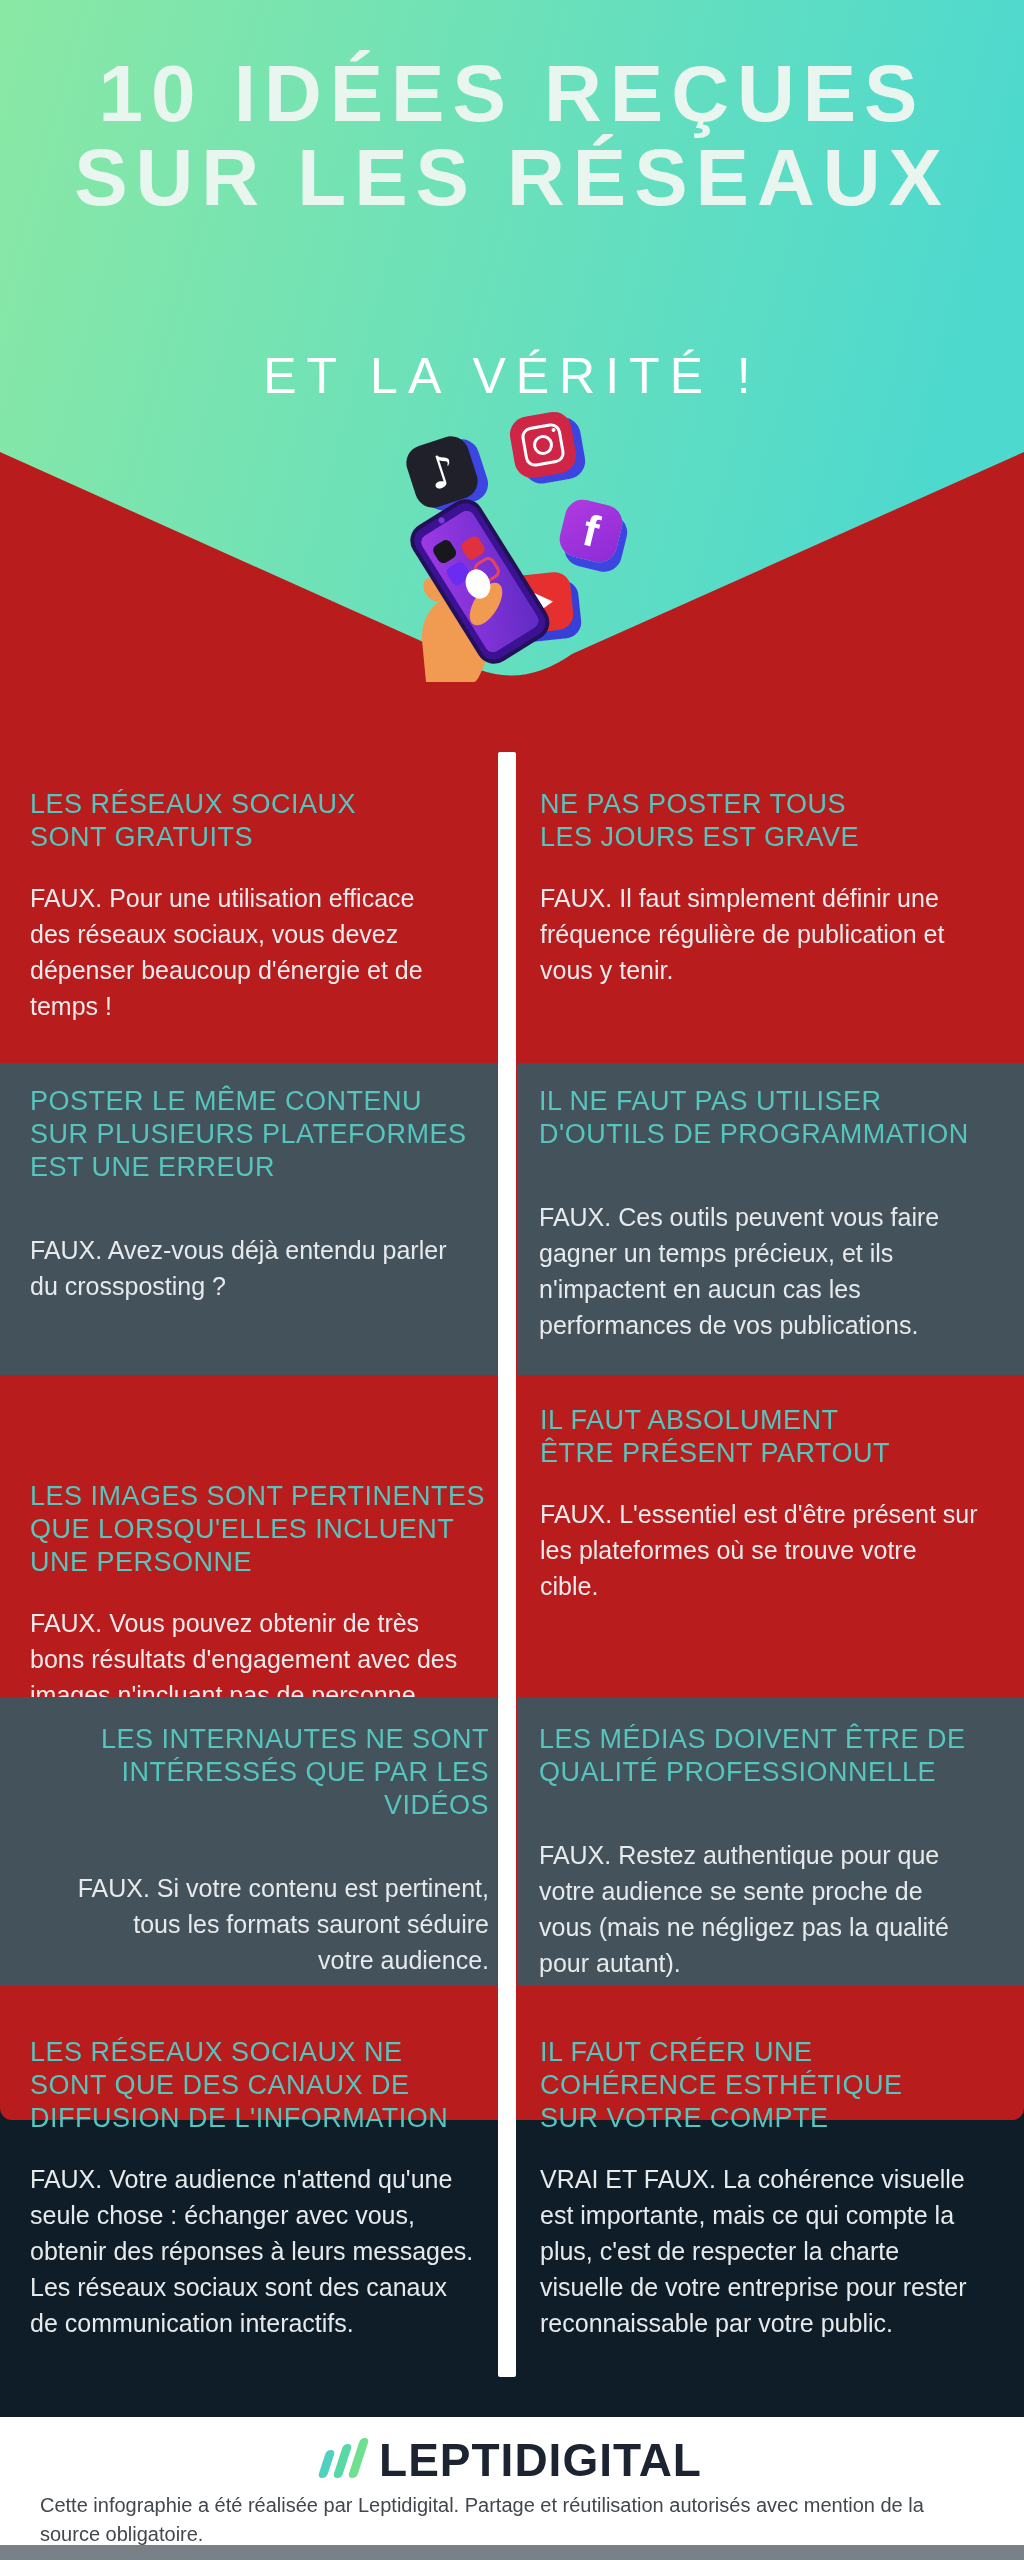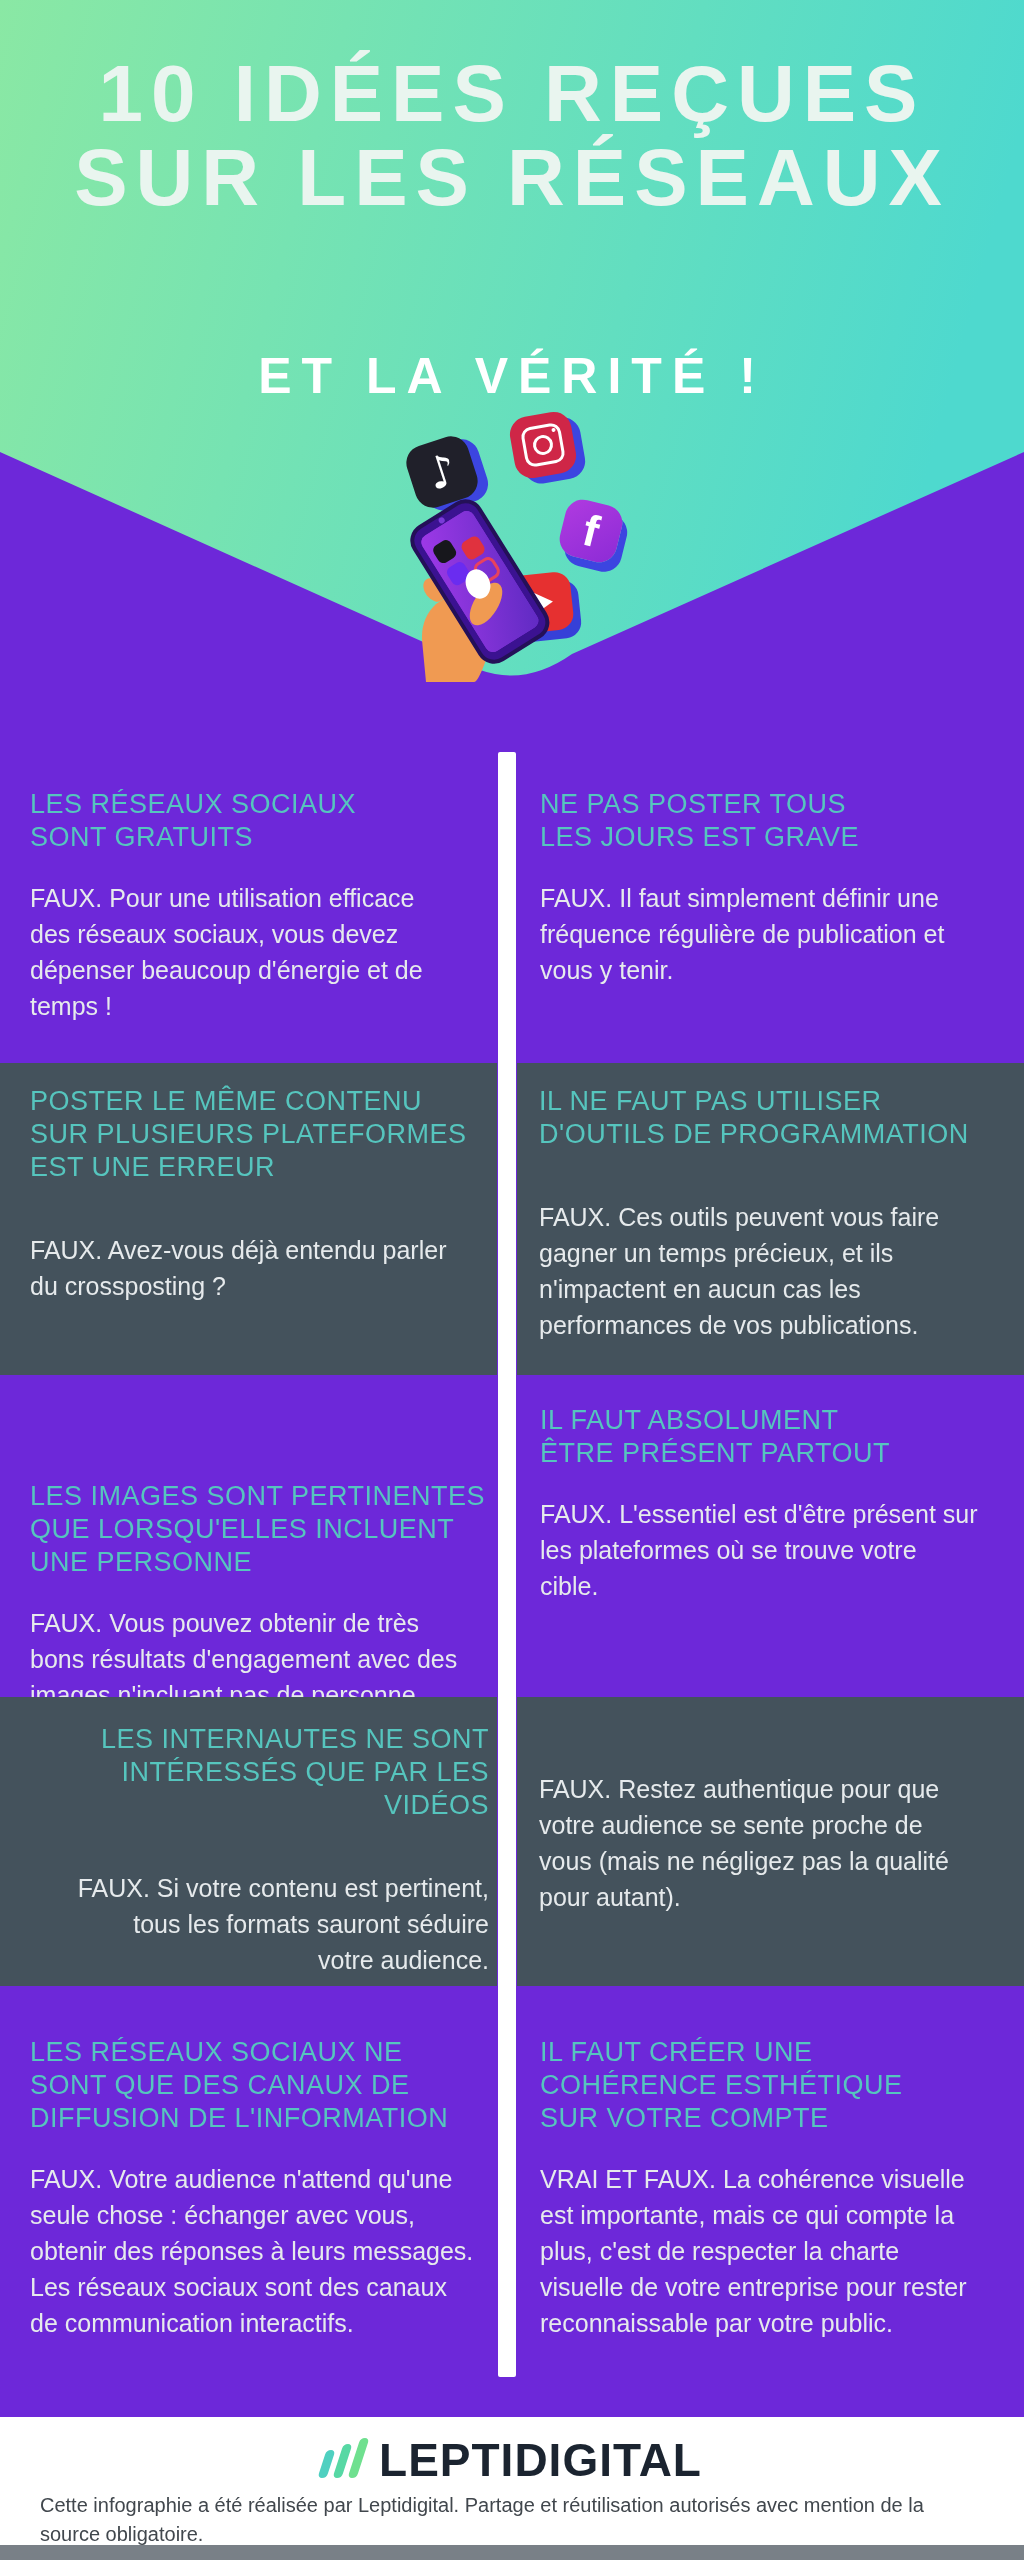--- a/index.html
+++ b/index.html
@@ -1,25 +1,25 @@
 <!DOCTYPE html>
 <html lang="fr"><head>
 <meta charset="utf-8">
 <style>
   html,body{margin:0;padding:0;background:#0e1d28;}
   body{width:1024px;height:2560px;position:relative;overflow:hidden;
        font-family:"Liberation Sans",sans-serif;-webkit-font-smoothing:antialiased;}
-  #poster{position:absolute;inset:0;width:1024px;height:2560px;background:#6d28d9;border-radius:12px;}
+  #poster{position:absolute;inset:0;width:1024px;height:2120px;background:#b91c1c;border-radius:12px;}
 
   
   .header-shape{position:absolute;top:0;left:0;width:1024px;height:710px;}
   .title{position:absolute;top:52px;left:0;width:1024px;text-align:center;
          color:#e9f5ef;font-weight:bold;font-size:80px;line-height:84px;letter-spacing:8px;}
   .subtitle{position:absolute;top:348px;left:0;width:1024px;text-align:center;
-            color:#ffffff;font-size:50px;line-height:56px;letter-spacing:10px;font-weight:700;}
+            color:#ffffff;font-size:50px;line-height:56px;letter-spacing:10px;font-weight:400;}
 
   
   .illu{position:absolute;left:392px;top:414px;width:250px;height:260px;}
   .tile{position:absolute;border-radius:18px;display:flex;align-items:center;justify-content:center;}
   .tile.tiktok{left:18px;top:26px;width:64px;height:64px;background:#20202a;
                transform:rotate(-18deg);box-shadow:9px 6px 0 0 #3c45e0;}
   .tile.tiktok .note{color:#fff;font-size:44px;line-height:44px;font-family:"DejaVu Sans",sans-serif;}
   .tile.insta{left:120px;top:0px;width:62px;height:62px;background:#cf2647;
               transform:rotate(-10deg);box-shadow:8px 7px 0 0 #3c45e0;}
   .insta-frame{width:34px;height:34px;border:3px solid #fff;border-radius:10px;position:relative;}
@@ -190,20 +190,22 @@
   </div>
   <div class="item boxed" id="i6">
     <div class="h">LES INTERNAUTES NE SONT
 INTÉRESSÉS QUE PAR LES
 VIDÉOS</div>
     <div class="b">FAUX. Si votre contenu est pertinent,
 tous les formats sauront séduire
 votre audience.</div>
   </div>
   <div class="item boxed" id="i7">
+    <div class="h">LES MÉDIAS DOIVENT ÊTRE DE
+QUALITÉ PROFESSIONNELLE</div>
     <div class="b">FAUX. Restez authentique pour que
 votre audience se sente proche de
 vous (mais ne négligez pas la qualité
 pour autant).</div>
   </div>
   <div class="item" id="i8">
     <div class="h">LES RÉSEAUX SOCIAUX NE
 SONT QUE DES CANAUX DE
 DIFFUSION DE L'INFORMATION</div>
     <div class="b">FAUX. Votre audience n'attend qu'une

